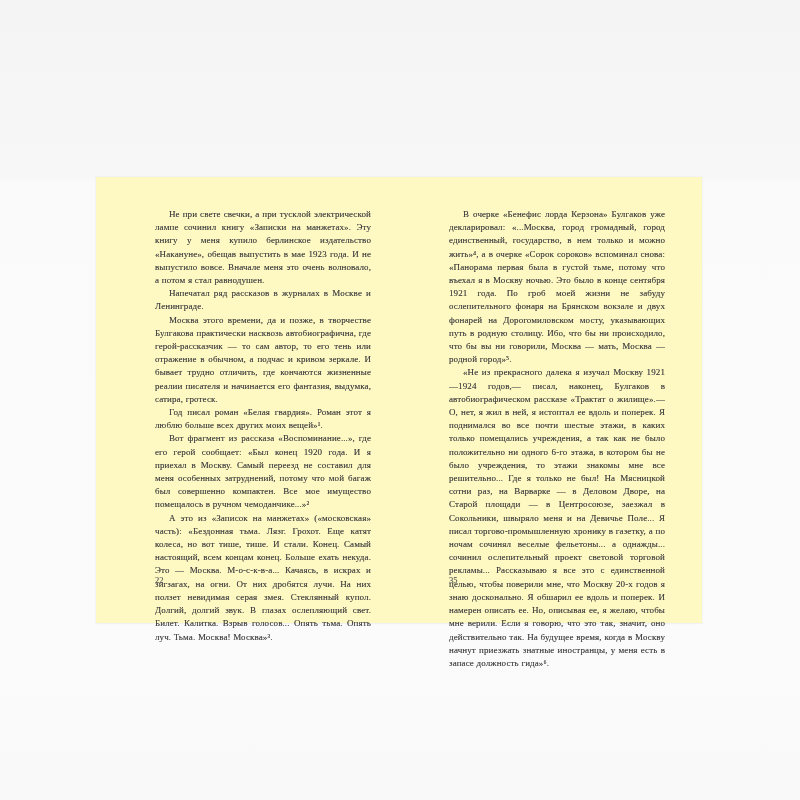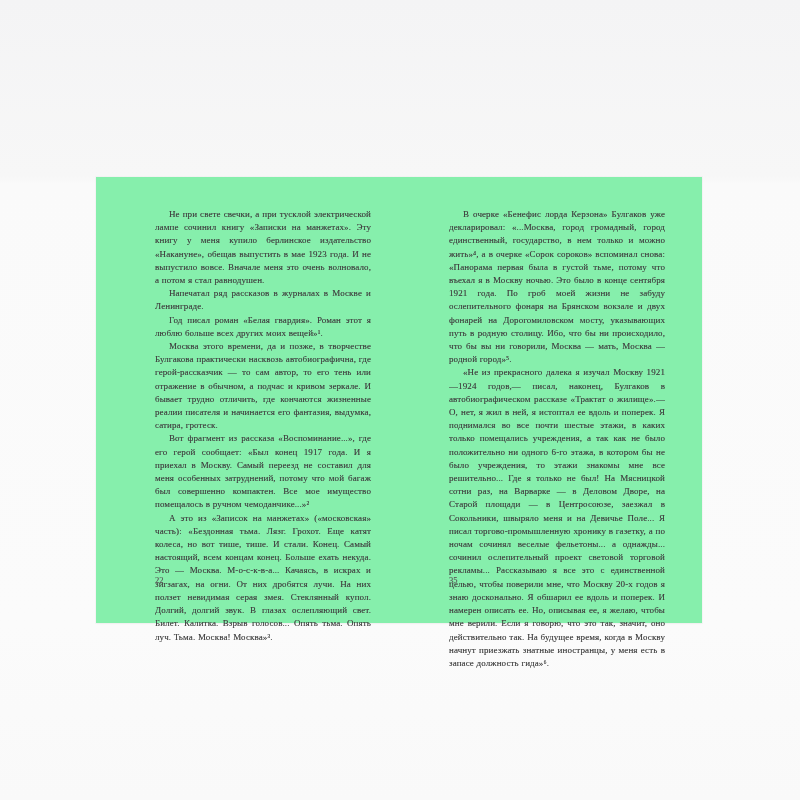--- a/index.html
+++ b/index.html
@@ -18,21 +18,21 @@
     position: absolute;
     inset: 0;
     background: linear-gradient(180deg, #f4f4f5 0%, #f7f7f7 22%, #fafafa 23%, #fbfbfb 78%, #f9f9f9 100%);
   }
   .book-spread {
     position: absolute;
     left: 96px;
     top: 177px;
     width: 606px;
     height: 446px;
-    background: #86efac;
+    background: #fef9c3;
     box-shadow: 0 0 0 1px rgba(0,0,0,0.018), 0 1px 2px rgba(0,0,0,0.03);
   }
   .page {
     position: absolute;
     top: 0;
     height: 100%;
     width: 216px;
   }
   .page-left  { left: 59px;  }
   .page-right { left: 329px; margin-left: 24px; }
@@ -71,23 +71,23 @@
 <body>
 
 <div class="scan-canvas"></div>
 
 <div class="book-spread">
 
   <div class="page page-left">
     <div class="textblock">
         <p>Не при свете свечки, а при тусклой электрической лампе сочинил книгу «Записки на манжетах». Эту книгу у меня купило берлинское издательство «Накануне», обещав выпустить в мае 1923 года. И не выпустило вовсе. Вначале меня это очень волновало, а потом я стал равнодушен.</p>
         <p>Напечатал ряд рассказов в журналах в Москве и Ленинграде.</p>
+        <p>Москва этого времени, да и позже, в творчестве Булгакова практически насквозь автобиографична, где герой-рассказчик — то сам автор, то его тень или отражение в обычном, а подчас и кривом зеркале. И бывает трудно отличить, где кончаются жизненные реалии писателя и начинается его фантазия, выдумка, сатира, гротеск.</p>
         <p>Год писал роман «Белая гвардия». Роман этот я люблю больше всех других моих вещей»¹.</p>
-        <p>Москва этого времени, да и позже, в творчестве Булгакова практически насквозь автобиографична, где герой-рассказчик — то сам автор, то его тень или отражение в обычном, а подчас и кривом зеркале. И бывает трудно отличить, где кончаются жизненные реалии писателя и начинается его фантазия, выдумка, сатира, гротеск.</p>
-        <p>Вот фрагмент из рассказа «Воспоминание...», где его герой сообщает: «Был конец 1917 года. И я приехал в Москву. Самый переезд не составил для меня особенных затруднений, потому что мой багаж был совершенно компактен. Все мое имущество помещалось в ручном чемоданчике...»²</p>
+        <p>Вот фрагмент из рассказа «Воспоминание...», где его герой сообщает: «Был конец 1920 года. И я приехал в Москву. Самый переезд не составил для меня особенных затруднений, потому что мой багаж был совершенно компактен. Все мое имущество помещалось в ручном чемоданчике...»²</p>
         <p>А это из «Записок на манжетах» («московская» часть): «Бездонная тьма. Лязг. Грохот. Еще катят колеса, но вот тише, тише. И стали. Конец. Самый настоящий, всем концам конец. Больше ехать некуда. Это — Москва. М-о-с-к-в-а... Качаясь, в искрах и зигзагах, на огни. От них дробятся лучи. На них ползет невидимая серая змея. Стеклянный купол. Долгий, долгий звук. В глазах ослепляющий свет. Билет. Калитка. Взрыв голосов... Опять тьма. Опять луч. Тьма. Москва! Москва»³.</p>
       </div>
     <div class="page-number">22</div>
   </div>
 
   <div class="page page-right">
     <div class="textblock">
         <p>В очерке «Бенефис лорда Керзона» Булгаков уже декларировал: «...Москва, город громадный, город единственный, государство, в нем только и можно жить»⁴, а в очерке «Сорок сороков» вспоминал снова: «Панорама первая была в густой тьме, потому что въехал я в Москву ночью. Это было в конце сентября 1921 года. По гроб моей жизни не забуду ослепительного фонаря на Брянском вокзале и двух фонарей на Дорогомиловском мосту, указывающих путь в родную столицу. Ибо, что бы ни происходило, что бы вы ни говорили, Москва — мать, Москва — родной город»⁵.</p>
         <p>«Не из прекрасного далека я изучал Москву 1921—1924 годов,— писал, наконец, Булгаков в автобиографическом рассказе «Трактат о жилище».— О, нет, я жил в ней, я истоптал ее вдоль и поперек. Я поднимался во все почти шестые этажи, в каких только помещались учреждения, а так как не было положительно ни одного 6-го этажа, в котором бы не было учреждения, то этажи знакомы мне все решительно... Где я только не был! На Мясницкой сотни раз, на Варварке — в Деловом Дворе, на Старой площади — в Центросоюзе, заезжал в Сокольники, швыряло меня и на Девичье Поле... Я писал торгово-промышленную хронику в газетку, а по ночам сочинял веселые фельетоны... а однажды... сочинил ослепительный проект световой торговой рекламы... Рассказываю я все это с единственной целью, чтобы поверили мне, что Москву 20-х годов я знаю досконально. Я обшарил ее вдоль и поперек. И намерен описать ее. Но, описывая ее, я желаю, чтобы мне верили. Если я говорю, что это так, значит, оно действительно так. На будущее время, когда в Москву начнут приезжать знатные иностранцы, у меня есть в запасе должность гида»⁶.</p>
       </div>

